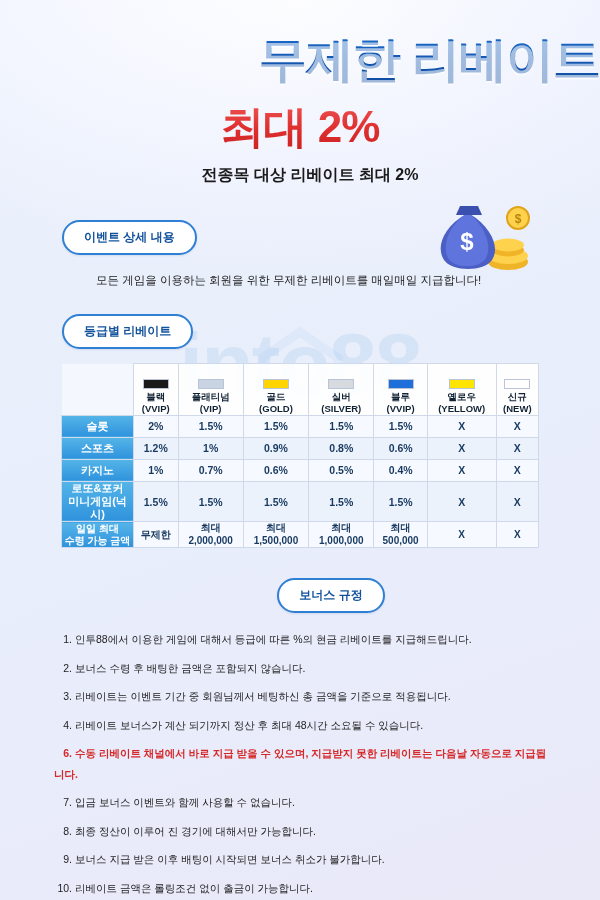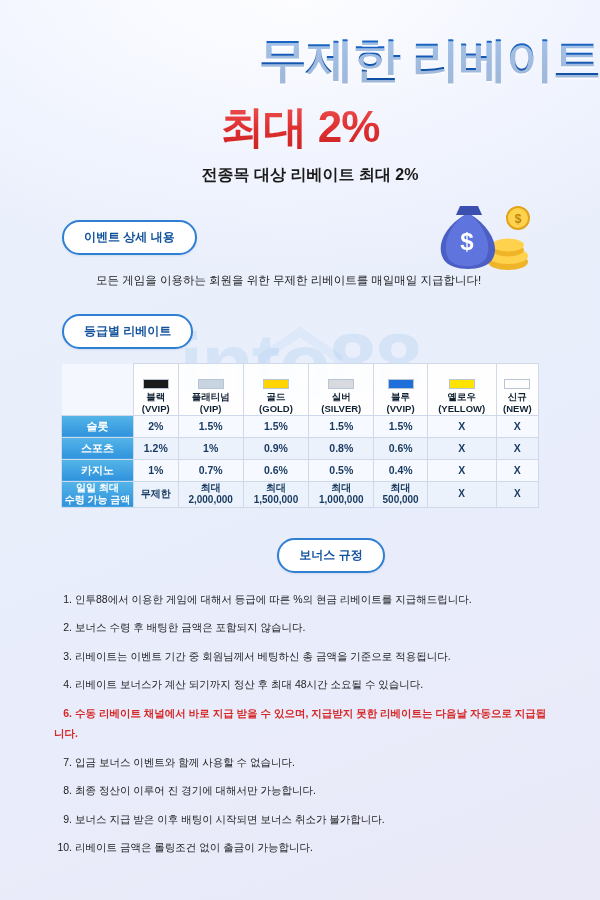--- a/index.html
+++ b/index.html
@@ -321,20 +321,47 @@
             <td>
               <div>0.4%</div>
             </td>
             <td>
               <div>X</div>
             </td>
             <td>
               <div>X</div>
             </td>
           </tr>
+          <tr>
+            <th>
+              <div>로또&amp;포커</div>
+              <div>미니게임(넉시)</div>
+            </th>
+            <td>
+              <div>1.5%</div>
+            </td>
+            <td>
+              <div>1.5%</div>
+            </td>
+            <td>
+              <div>1.5%</div>
+            </td>
+            <td>
+              <div>1.5%</div>
+            </td>
+            <td>
+              <div>1.5%</div>
+            </td>
+            <td>
+              <div>X</div>
+            </td>
+            <td>
+              <div>X</div>
+            </td>
+          </tr>
           <tr class="last">
             <th>
               <div>일일 최대</div>
               <div>수령 가능 금액</div>
             </th>
             <td>
               <div>무제한</div>
             </td>
             <td>
               <div>최대</div>

